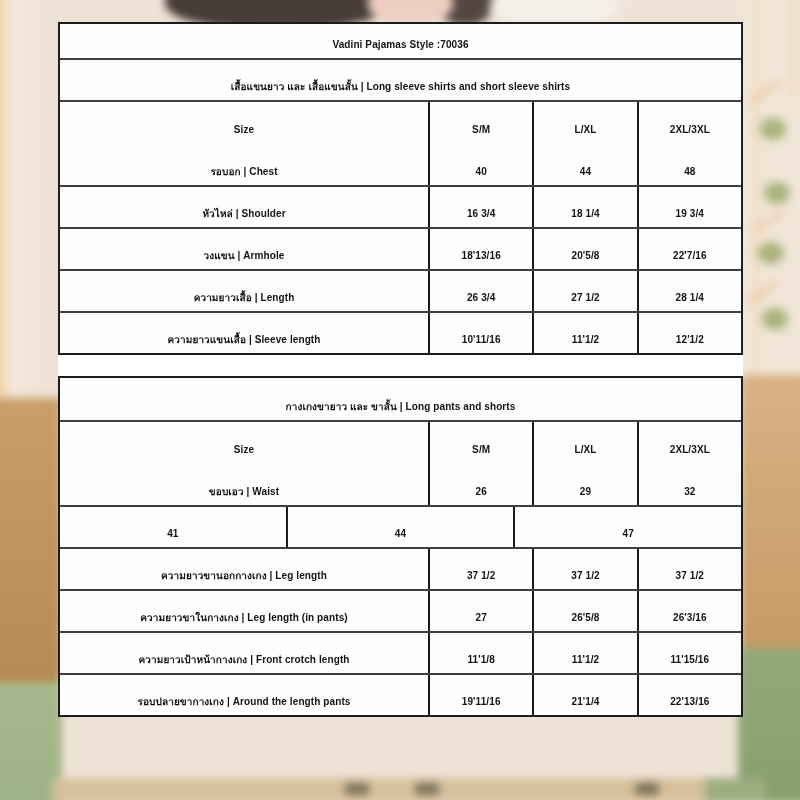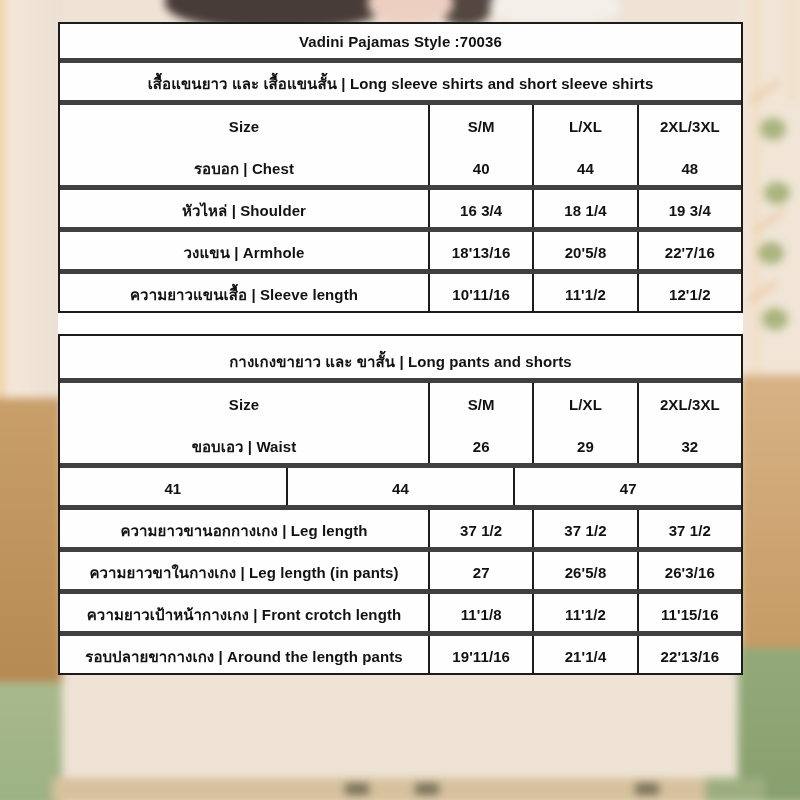--- a/index.html
+++ b/index.html
@@ -31,26 +31,26 @@
   .right-wood { right:0; top:385px; width:70px; height:285px; background:linear-gradient(#d8b286,#c59a63); }
   .right-green{ right:0; top:658px; width:72px; height:155px; background:linear-gradient(#93a97a,#88a06d); }
   .bottom-strip{ left:62px; top:788px; width:690px; height:25px; background:#d7c19c; }
   .pj-mark    { top:793px; width:24px; height:12px; background:#5f5c4b; border-radius:3px; opacity:.8; }
   .pj1 { left:355px; } .pj2 { left:425px; } .pj3 { left:645px; }
   .bottom-green-r { left:715px; top:788px; width:60px; height:25px; background:#9cae80; }
 
   
   .chart { position:absolute; left:58px; top:22px; width:685px; }
   .tbl { border:2px solid #1c1c1c; background:#fefefe; box-sizing:border-box; width:685px; }
-  .row { display:flex; border-top:5px solid #404040; box-sizing:border-box; }
+  .row { display:flex; border-top:2px solid #404040; box-sizing:border-box; }
   .row:first-child { border-top:none; }
   .cell {
     display:flex; align-items:flex-end; justify-content:center;
     box-sizing:border-box; border-left:2px solid #1c1c1c;
-    color:#121212; font-weight:bold; font-size:15px; letter-spacing:0.1px;
+    color:#121212; font-weight:bold; font-size:10px; letter-spacing:0.1px;
     padding-bottom:8px; text-align:center; line-height:1.05; white-space:nowrap;
   }
   .cell:first-child { border-left:none; }
   .full { width:100%; border-left:none; }
   .label-col { width:368px; }
   .size-col  { flex:1; }
   .h-title   { height:34px; }
   .h-section { height:42px; }
   .h-header  { height:43px; }
   .h-data    { height:42px; }
@@ -117,20 +117,26 @@
     <div class="cell size-col">18 1/4</div>
     <div class="cell size-col">19 3/4</div>
   </div>
           <div class="row h-data">
     <div class="cell label-col">วงแขน | Armhole</div>
     <div class="cell size-col">18'13/16</div>
     <div class="cell size-col">20'5/8</div>
     <div class="cell size-col">22'7/16</div>
   </div>
           <div class="row h-data">
+    <div class="cell label-col">ความยาวเสื้อ | Length</div>
+    <div class="cell size-col">26 3/4</div>
+    <div class="cell size-col">27 1/2</div>
+    <div class="cell size-col">28 1/4</div>
+  </div>
+          <div class="row h-data">
     <div class="cell label-col">ความยาวแขนเสื้อ | Sleeve length</div>
     <div class="cell size-col">10'11/16</div>
     <div class="cell size-col">11'1/2</div>
     <div class="cell size-col">12'1/2</div>
   </div>
         </div>
     </div>
 
     <div class="gap"></div>
 

